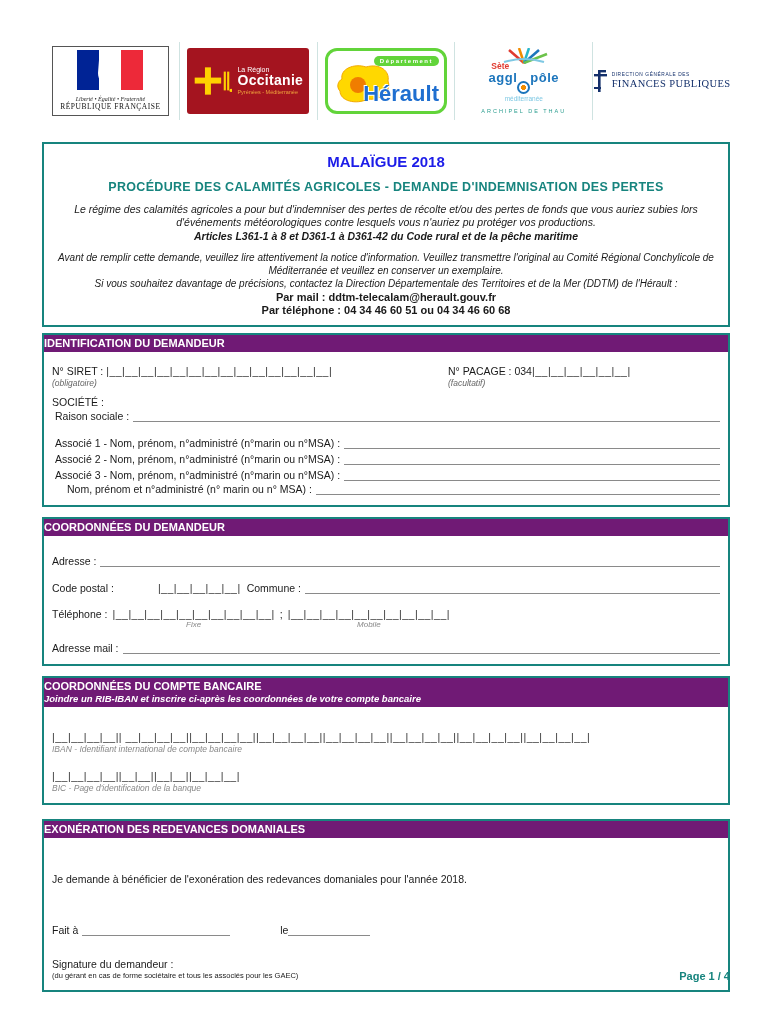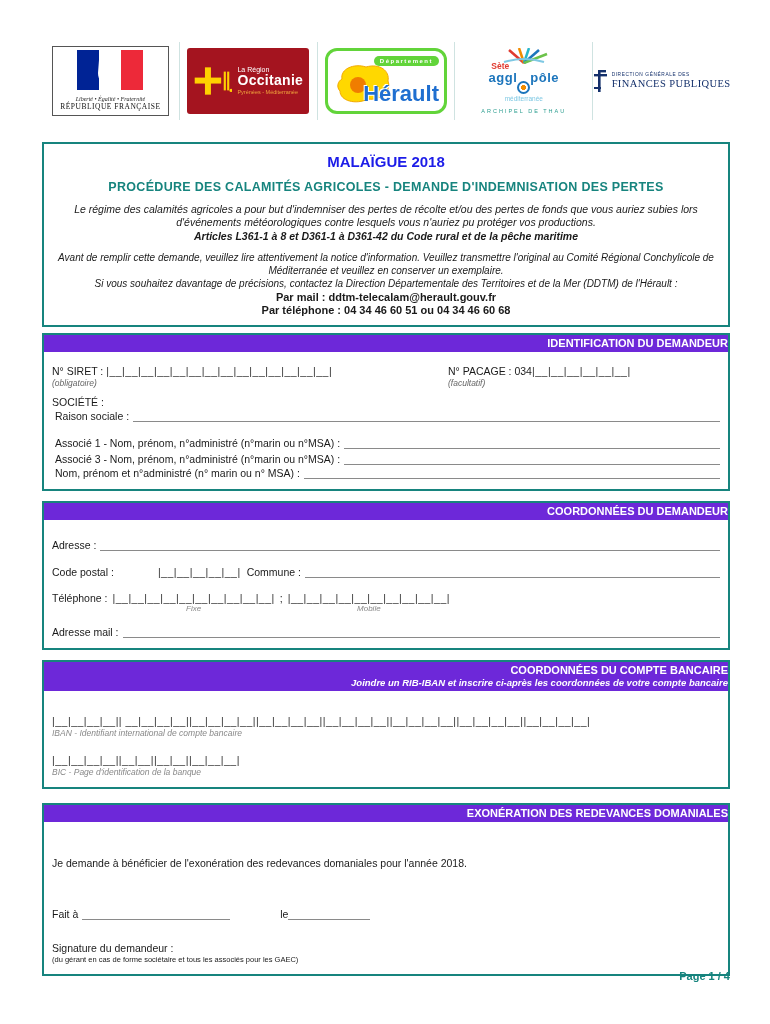--- a/index.html
+++ b/index.html
@@ -42,21 +42,21 @@
   .title-box{border:2px solid #17847e;padding:7px 14px 9px;text-align:center;}
   .main-title{color:#1c1ce8;font-weight:bold;font-size:15px;margin:2px 0 10px;}
   .sub-title{color:#17847e;font-weight:bold;font-size:12.5px;letter-spacing:.3px;margin-bottom:9px;}
   .intro1{font-style:italic;font-size:10.5px;line-height:1.25;}
   .intro2{font-style:italic;font-weight:bold;font-size:10.5px;margin:1px 0 9px;}
   .notice{font-style:italic;font-size:10px;line-height:1.3;}
   .contact{font-weight:bold;font-size:11px;margin-top:1px;}
 
   
   .section{border:2px solid #17847e;margin-top:10px;}
-  .section-bar{background:#6d28d9;color:#fff;text-align:right;font-weight:bold;font-size:11px;padding:2px 0 3px;border-bottom:2px solid #fff;}
+  .section-bar{background:#701a75;color:#fff;text-align:left;font-weight:bold;font-size:11px;padding:2px 0 3px;border-bottom:2px solid #fff;}
   .section-bar .bar-sub{font-size:9.5px;font-style:italic;font-weight:bold;margin-top:1px;}
   .section-body{padding:8px 8px 10px;font-size:10.5px;}
 
   .row{display:flex;align-items:flex-end;margin-top:3px;}
   .lbl{white-space:nowrap;}
   .boxes{white-space:nowrap;letter-spacing:.5px;color:#333;}
   .note{font-style:italic;font-size:8.5px;color:#666;margin-top:1px;}
   .fill{flex:1;border-bottom:1px solid #8a8a8a;height:12px;margin-left:4px;min-width:30px;}
   .caption{font-style:italic;font-size:8px;color:#888;text-align:center;}
   .gcaption{font-style:italic;font-size:8.5px;color:#888;margin-top:1px;}
@@ -179,26 +179,30 @@
       <div class="row" style="margin-top:1px;">
         <span class="lbl" style="margin-left:3px;">Raison sociale :</span>
         <span class="fill"></span>
       </div>
 
       <div class="row" style="margin-top:14px;">
         <span class="lbl" style="margin-left:3px;">Associé 1 - Nom, prénom, n°administré (n°marin ou n°MSA) :</span>
         <span class="fill"></span>
       </div>
       <div class="row">
+        <span class="lbl" style="margin-left:3px;">Associé 2 - Nom, prénom, n°administré (n°marin ou n°MSA) :</span>
+        <span class="fill"></span>
+      </div>
+      <div class="row">
         <span class="lbl" style="margin-left:3px;">Associé 3 - Nom, prénom, n°administré (n°marin ou n°MSA) :</span>
         <span class="fill"></span>
       </div>
 
       <div class="row" style="margin-top:1px;">
-        <span class="lbl" style="margin-left:3px;">Nom, prénom et n°administré (n° marin ou n° MSA) :</span>
+        <span class="lbl" style="margin-left:15px;">Nom, prénom et n°administré (n° marin ou n° MSA) :</span>
         <span class="fill"></span>
       </div>
     </div>
   </div>
 
   <div class="section">
     <div class="section-bar">COORDONNÉES DU DEMANDEUR</div>
     <div class="section-body">
       <div class="row" style="margin-top:8px;">
         <span class="lbl">Adresse :</span>

